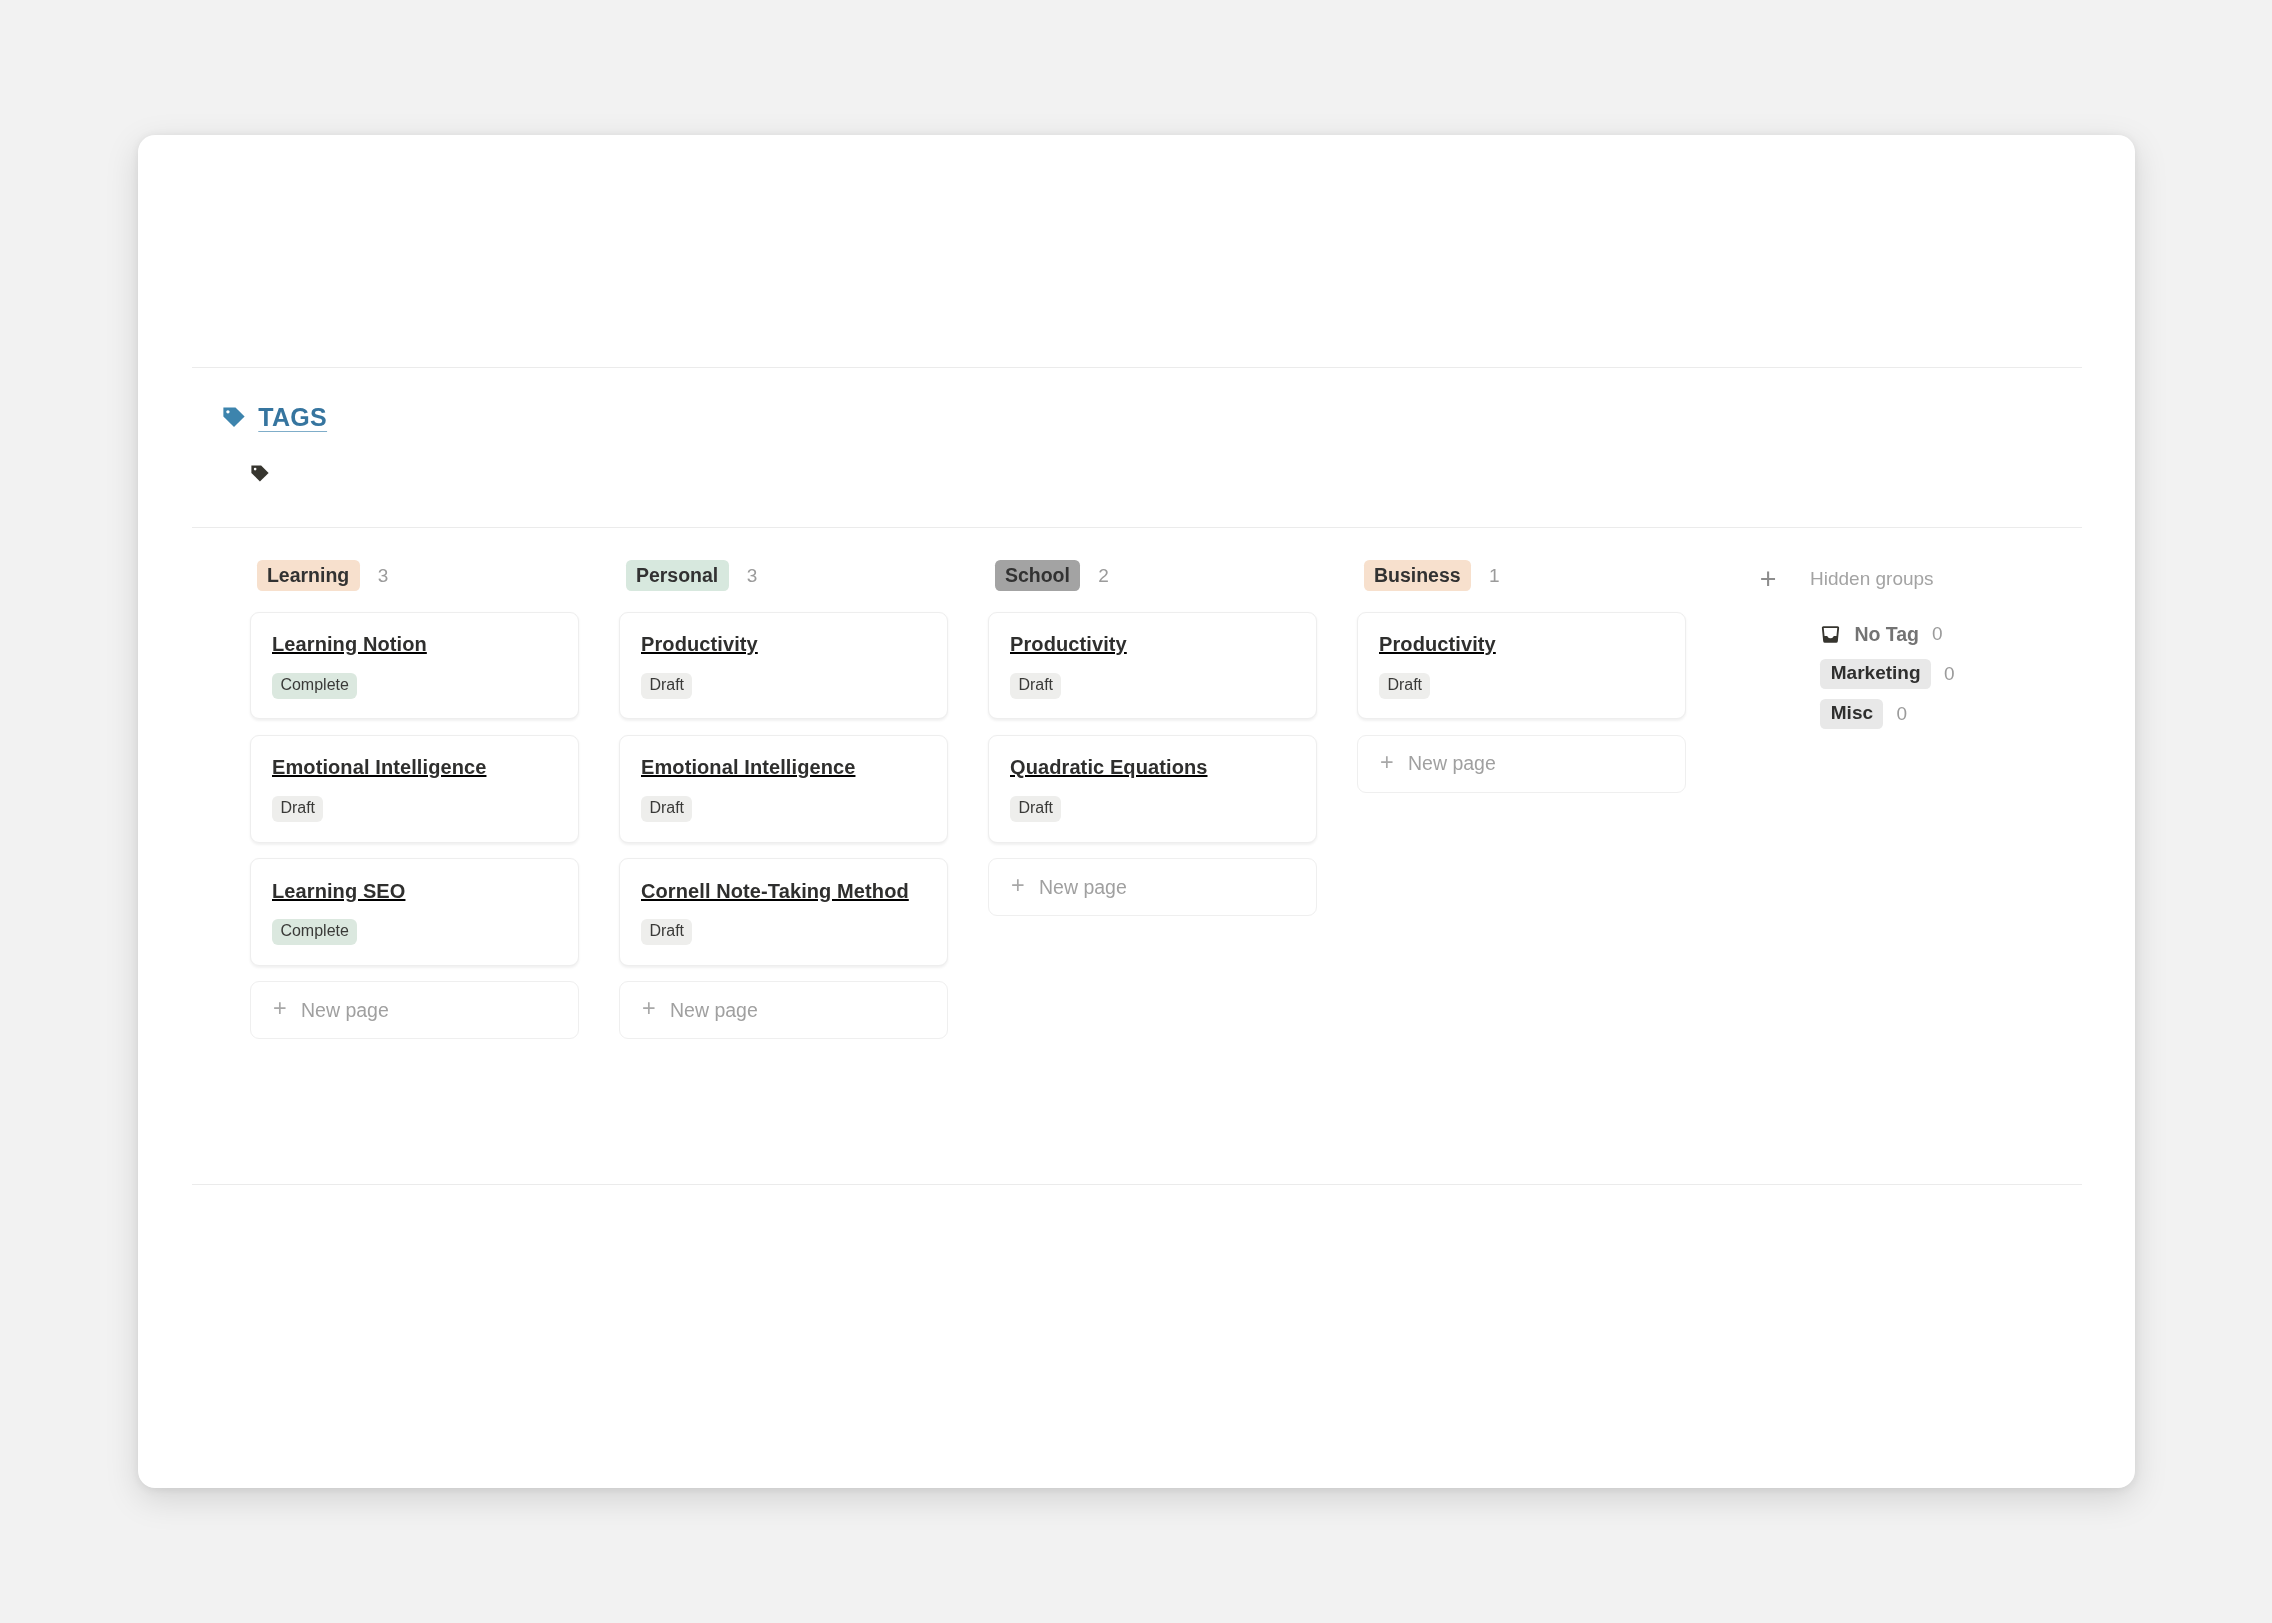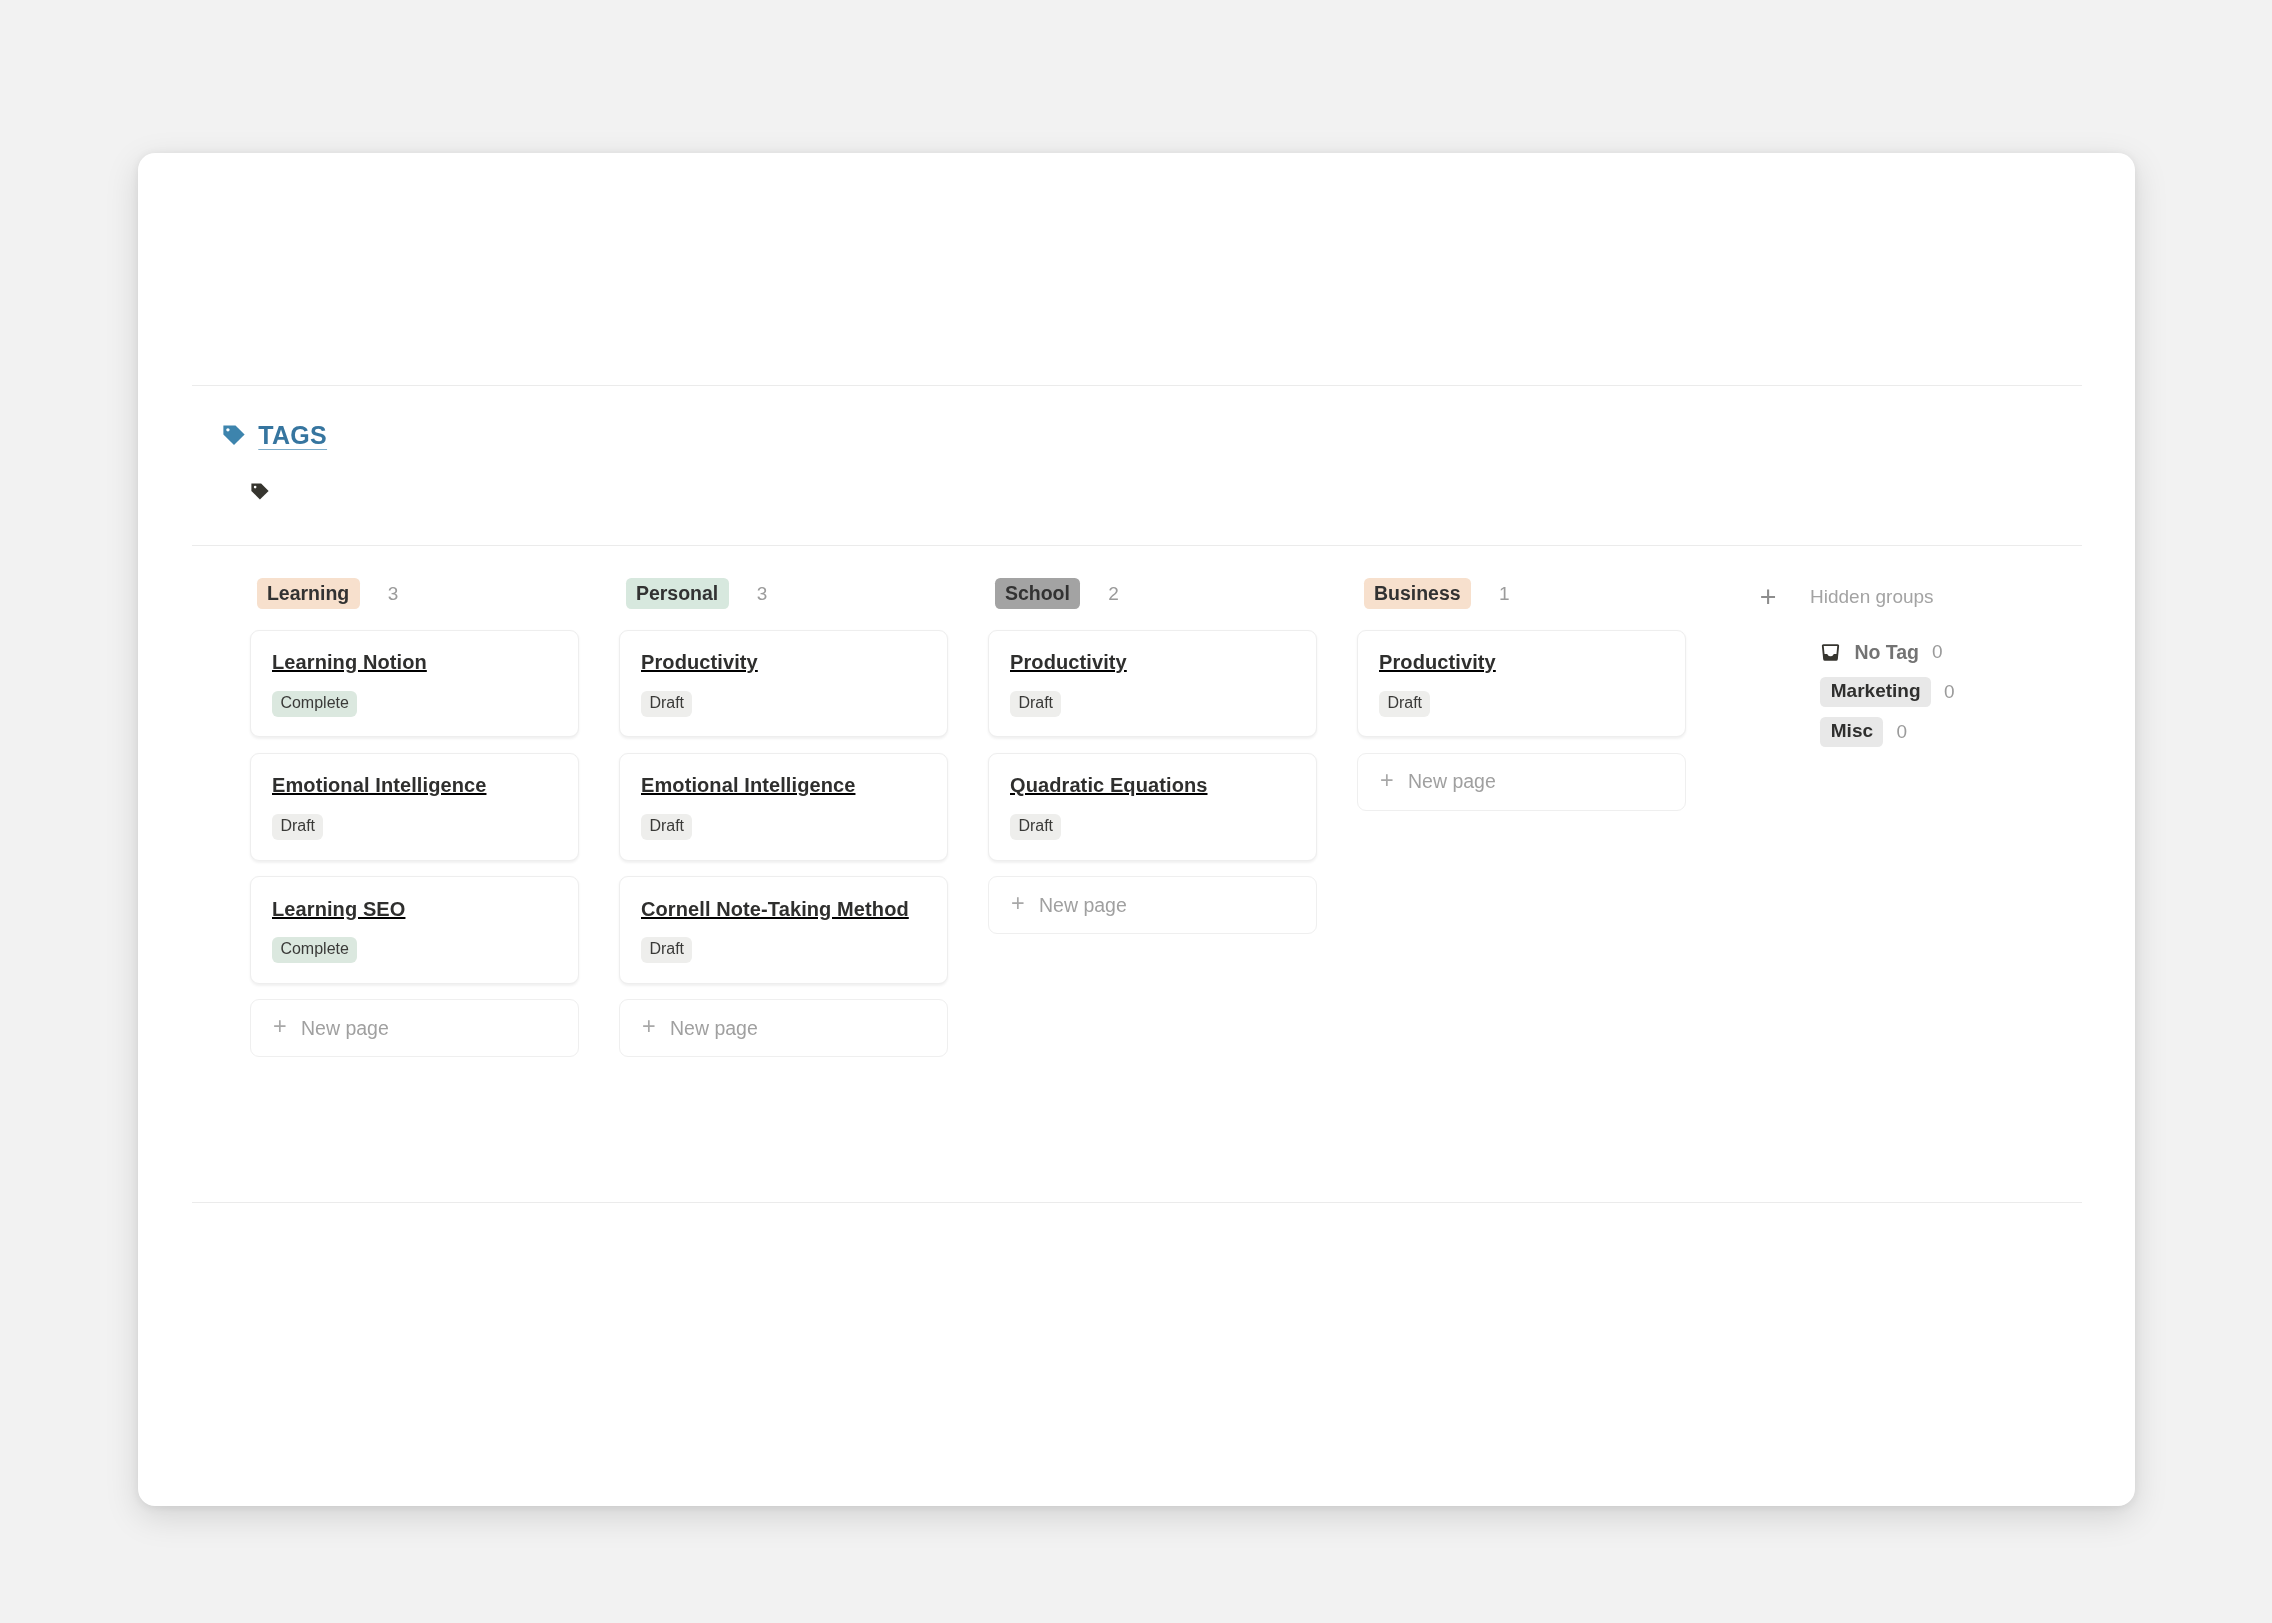--- a/index.html
+++ b/index.html
@@ -9,21 +9,21 @@
     height: 1623px;
     background: #f2f2f2;
     font-family: "Liberation Sans", sans-serif;
     -webkit-font-smoothing: antialiased;
   }
 
   
   #app-window {
     position: absolute;
     left: 138px;
-    top: 153px;
+    top: 135px;
     width: 1997px;
     height: 1353px;
     background: #ffffff;
     border-radius: 17px;
     box-shadow: 0 10.4px 34px rgba(0,0,0,0.13), 0 1.9px 9px rgba(0,0,0,0.07);
     overflow: hidden;
   }
 
   
   #database-block {
@@ -86,21 +86,21 @@
   }
 
   .board-column {
     width: 369px;
     flex: 0 0 369px;
   }
 
   .column-header {
     display: flex;
     align-items: center;
-    gap: 28px;
+    gap: 18px;
     height: 38px;
     padding-left: 6.5px;
     margin-bottom: 17px;
   }
 
   .column-chip {
     display: inline-block;
     font-size: 19.5px;
     font-weight: 700;
     color: #323232;

